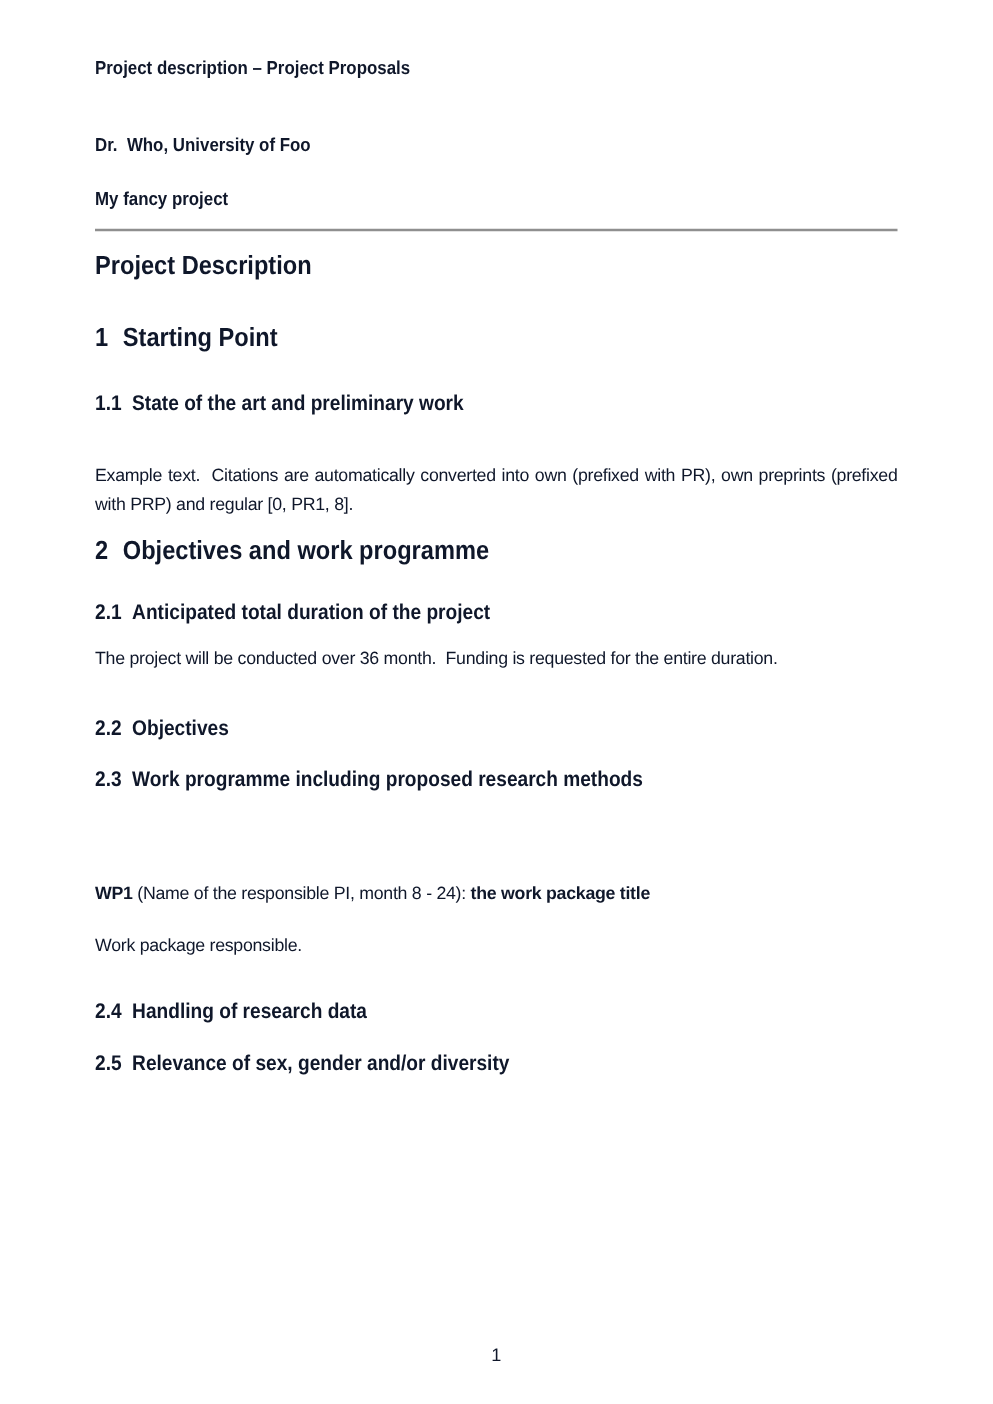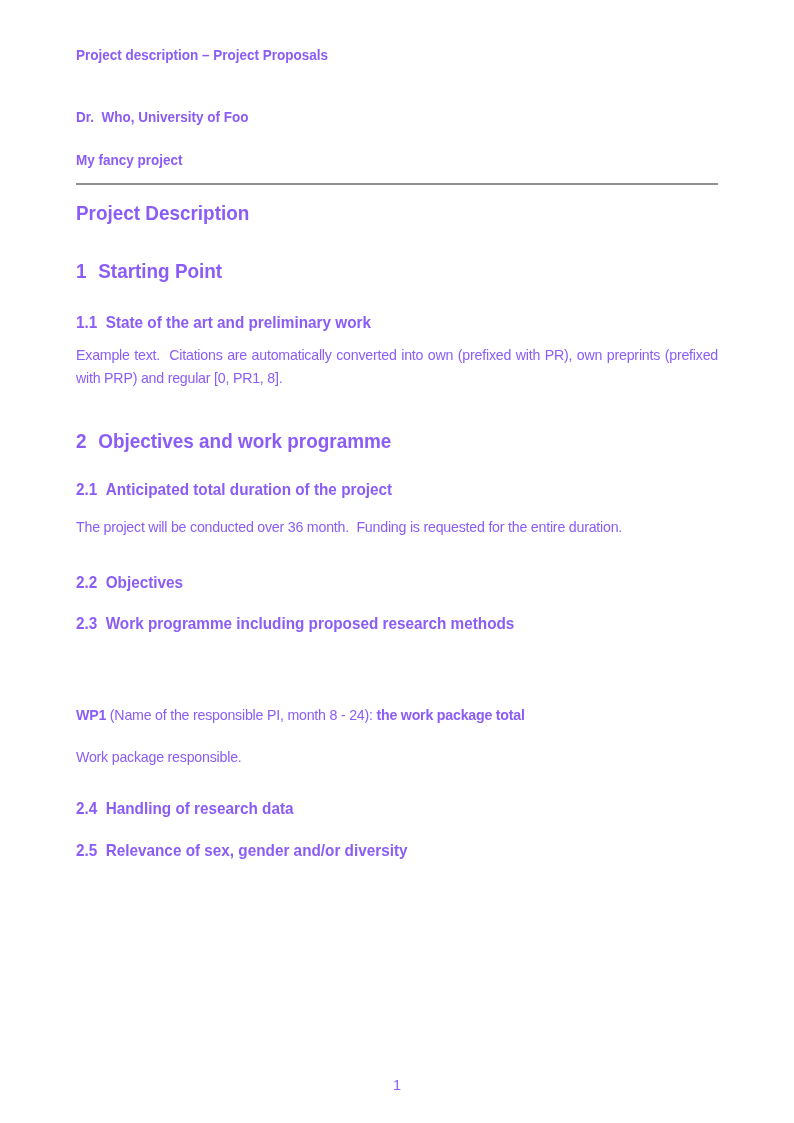--- a/index.html
+++ b/index.html
@@ -1,21 +1,21 @@
 <!DOCTYPE html>
 <html><head>
 <meta charset="utf-8">
 <style>
   html, body { margin: 0; padding: 0; background: #ffffff; }
   .page {
     position: relative;
     width: 772px;
     height: 1123px;
     background: #ffffff;
-    color: #8b5cf6;
+    color: #0f172a;
     font-family: "Liberation Sans", "DejaVu Sans", sans-serif;
     overflow: hidden;
   }
   .abs { position: absolute; left: 76px; width: 642px; }
 
   
   .hline { font-weight: bold; font-size: 15px; line-height: 18px; }
 
   
   .cmx { transform: scaleX(0.9); transform-origin: 0 50%; }
@@ -53,21 +53,21 @@
   <div class="abs doc-title cmx" style="top:200px">Project Description</div>
 
   <div class="abs sec cmx" style="top:258px">
     <span class="num-sec">1</span><span>Starting Point</span>
   </div>
 
   <div class="abs subsec cmx" style="top:313px">
     <span class="num-subsec">1.1</span><span>State of the art and preliminary work</span>
   </div>
 
-  <div class="abs body-text" style="top:344px">
+  <div class="abs body-text" style="top:370px">
     <div class="justify-full">Example text.&nbsp; Citations are automatically converted into own (prefixed with PR), own preprints (prefixed</div>
     <div>with PRP) and regular [0, PR1, 8].</div>
   </div>
 
   <div class="abs sec cmx" style="top:428px">
     <span class="num-sec">2</span><span>Objectives and work programme</span>
   </div>
 
   <div class="abs subsec cmx" style="top:480px">
     <span class="num-subsec">2.1</span><span>Anticipated total duration of the project</span>
@@ -77,21 +77,21 @@
 
   <div class="abs subsec cmx" style="top:573px">
     <span class="num-subsec">2.2</span><span>Objectives</span>
   </div>
 
   <div class="abs subsec cmx" style="top:614px">
     <span class="num-subsec">2.3</span><span>Work programme including proposed research methods</span>
   </div>
 
 
-  <div class="abs body-text" style="top:704px"><span style="font-weight: bold;">WP1</span><span> (Name of the responsible PI, month 8 - 24): </span><span style="font-weight: bold;">the work package total</span></div>
+  <div class="abs body-text" style="top:704px"><span style="font-weight: bold;">WP1</span><span> (Name of the responsible PI, month 8 - 24): </span><span style="font-weight: bold;">the work package title</span></div>
 
   <div class="abs body-text" style="top:746px">Work package responsible.</div>
 
   <div class="abs subsec cmx" style="top:799px">
     <span class="num-subsec">2.4</span><span>Handling of research data</span>
   </div>
 
   <div class="abs subsec cmx" style="top:841px">
     <span class="num-subsec">2.5</span><span>Relevance of sex, gender and/or diversity</span>
   </div>

